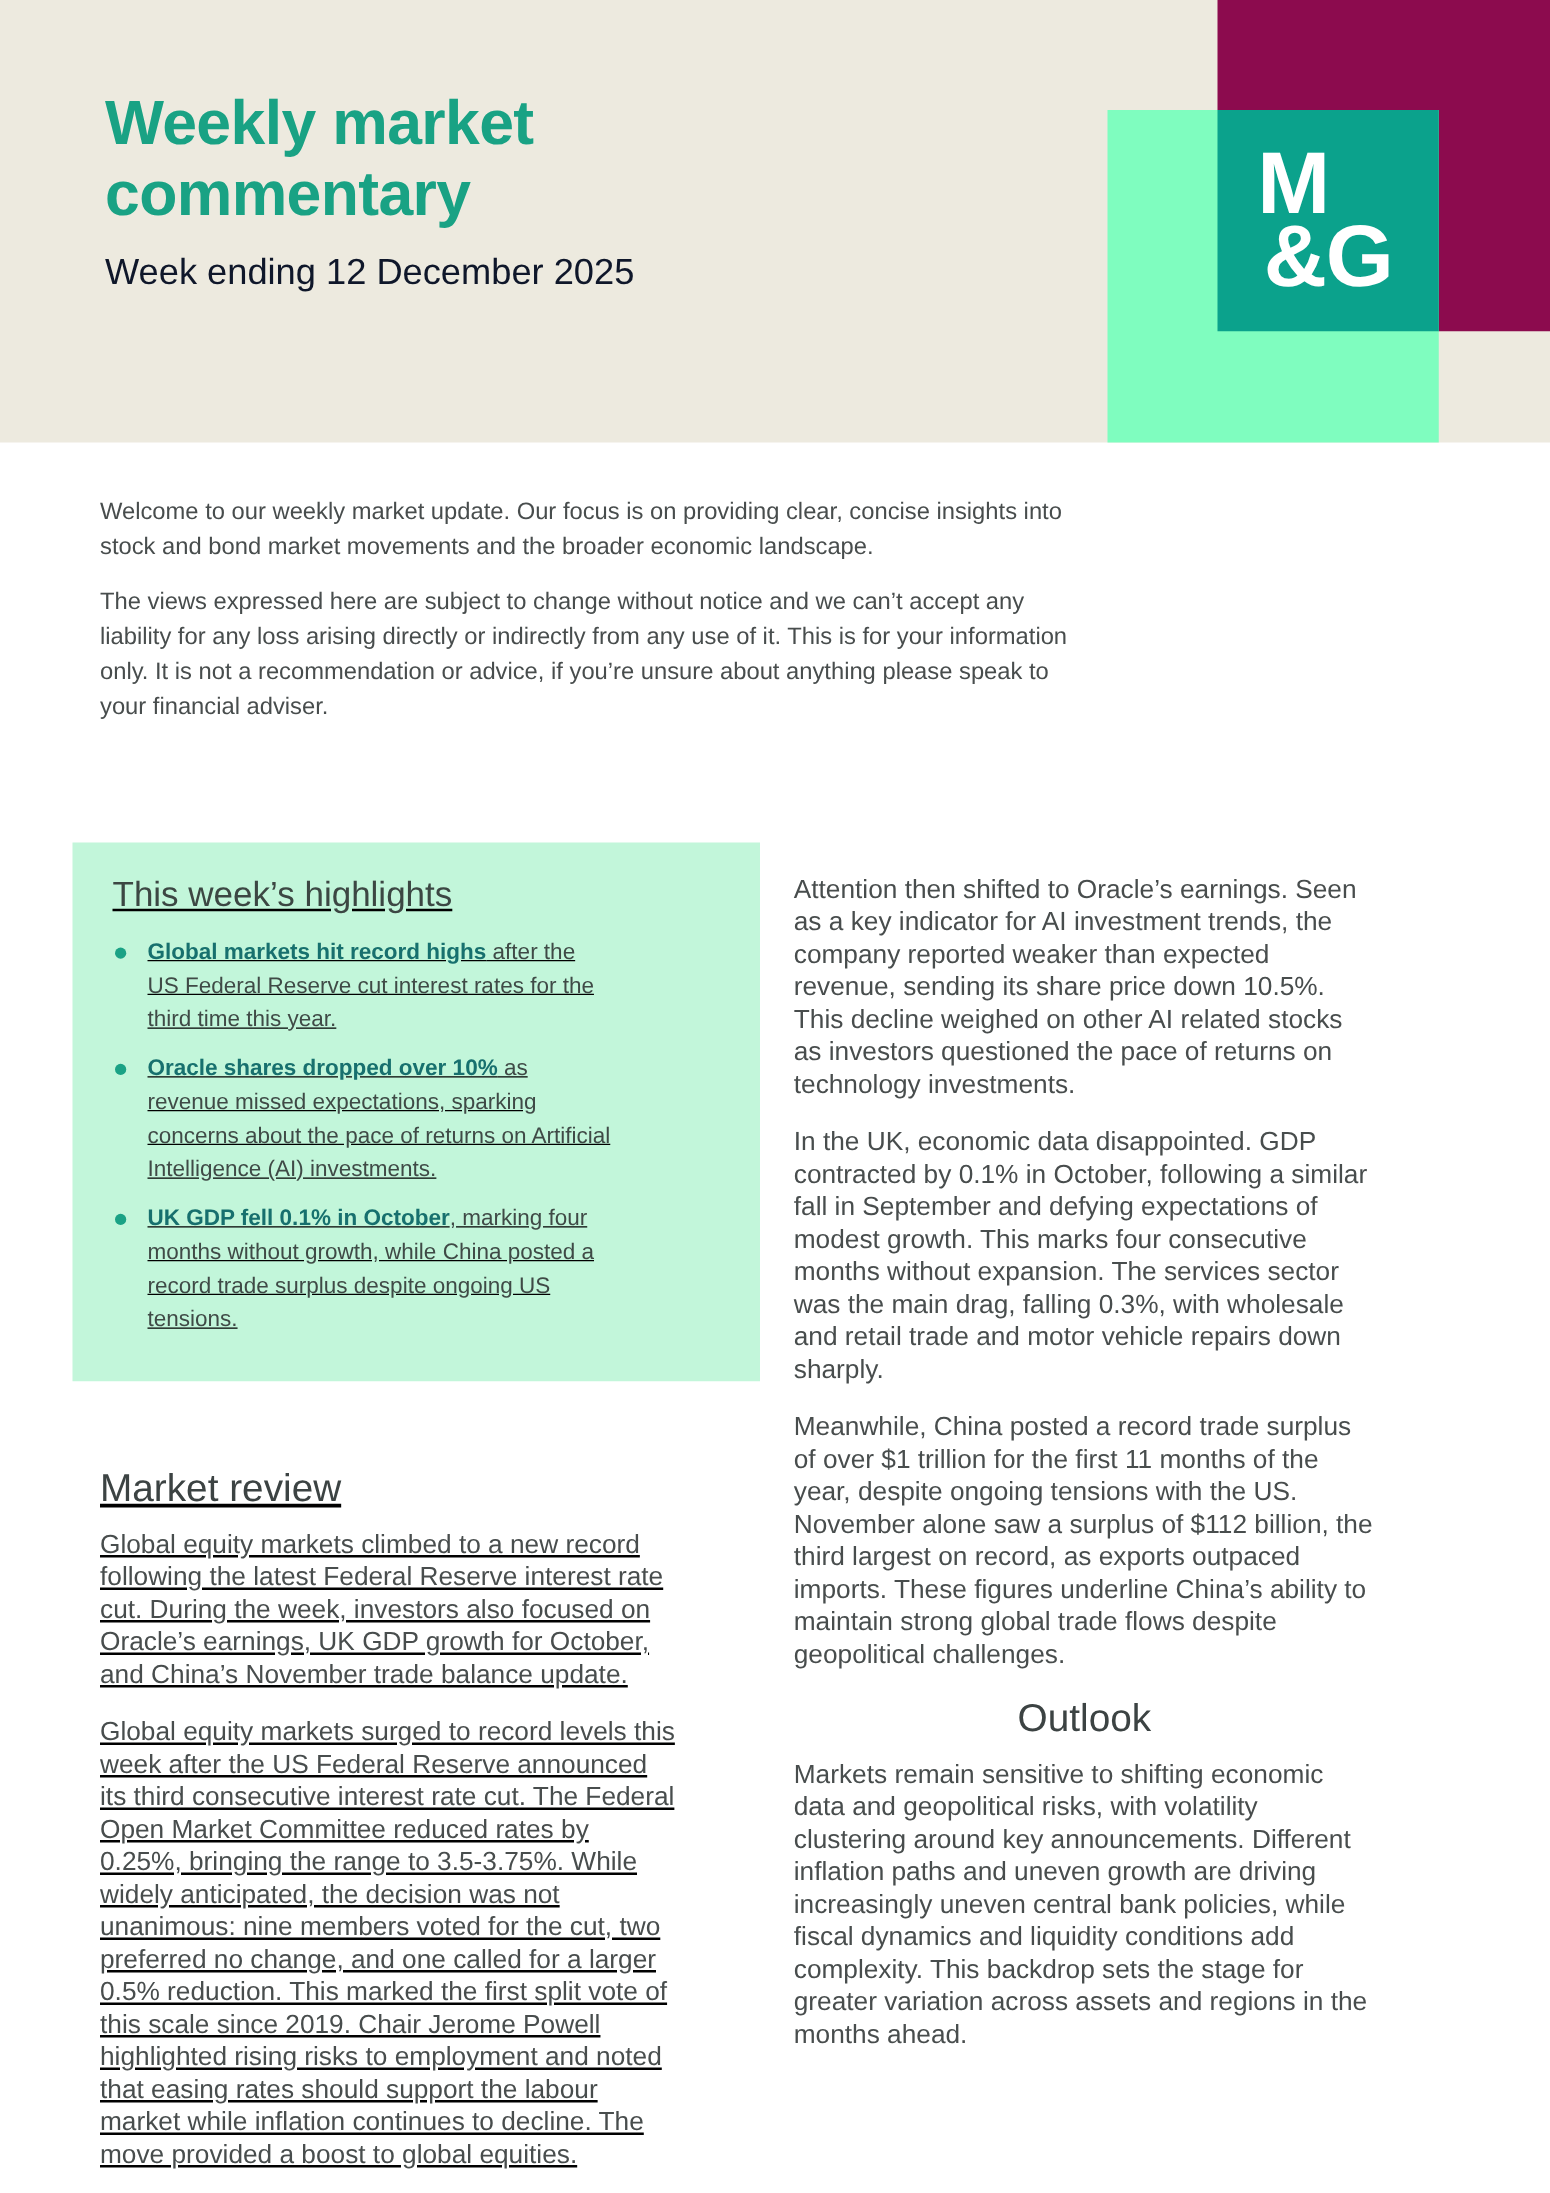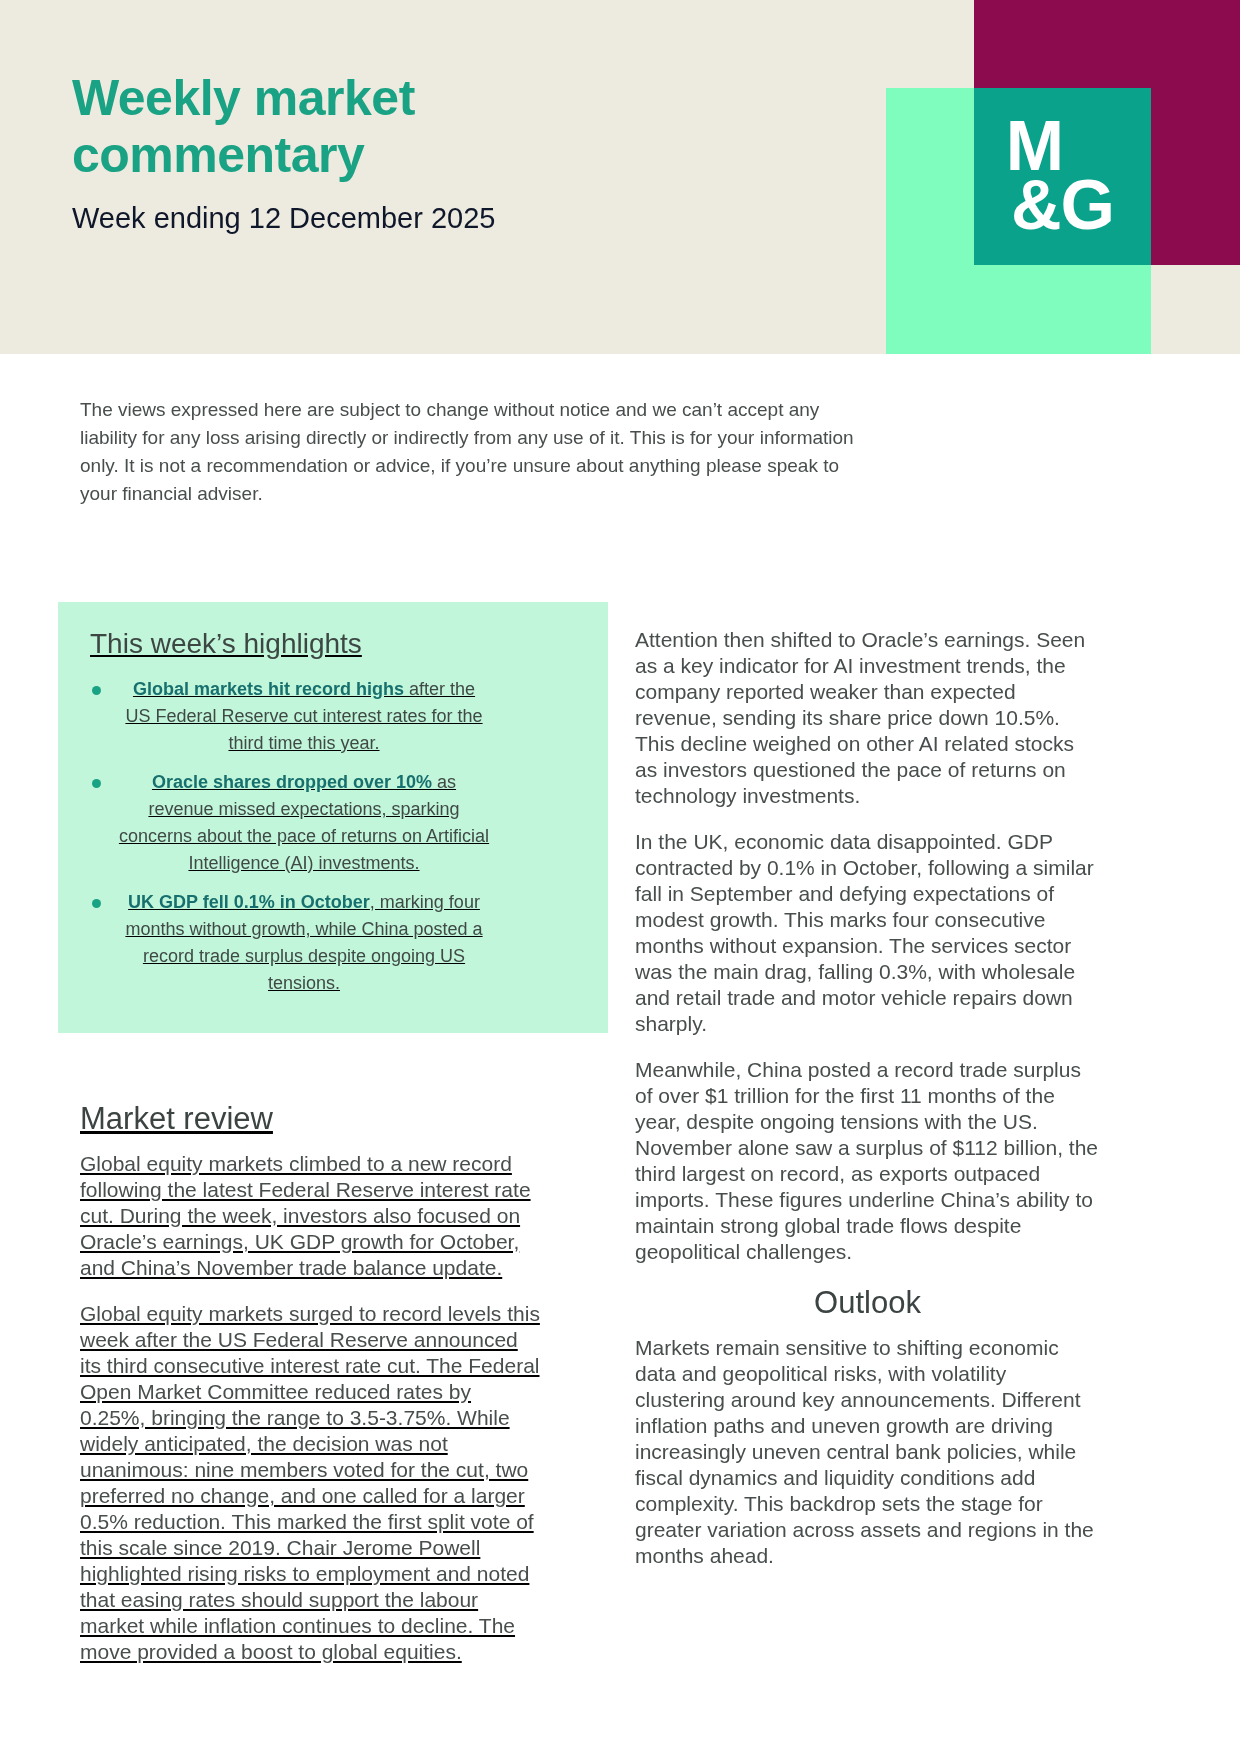--- a/index.html
+++ b/index.html
@@ -4,21 +4,21 @@
 <style>
   html,body { margin:0; padding:0; background:#ffffff; }
   .page {
     position:relative; width:1240px; height:1754px; overflow:hidden;
     background:#ffffff; font-family:"Liberation Sans", sans-serif;
     -webkit-font-smoothing:antialiased;
   }
 
   
   .header { position:relative; height:354px; background:#edeadf; }
-  .masthead { position:absolute; left:72px; top:70px; }
+  .masthead { position:absolute; left:84px; top:70px; }
   .doc-title {
     font-size:50px; line-height:57px; font-weight:bold;
     color:#19a284; letter-spacing:-0.5px; white-space:pre-line;
   }
   .doc-subtitle { margin-top:18px; font-size:29px; color:#0f172a; }
 
   .logo-burgundy { position:absolute; left:974px; top:0;  width:266px; height:265px; background:#8c0b4e; }
   .logo-mint     { position:absolute; left:886px; top:88px; width:265px; height:266px; background:#7ffdbf; }
   .logo-teal     { position:absolute; left:974px; top:88px; width:177px; height:177px; background:#0ba28c;
                    display:flex; flex-direction:column; align-items:center; justify-content:center; }
@@ -30,21 +30,21 @@
   .intro p { margin:0 0 16px; }
 
   
   .columns { display:flex; margin-left:58px; margin-top:94px; }
   .col-left  { flex:none; width:550px;text-decoration:underline; }
   .col-right { flex:none; width:465px; margin-left:27px; padding-top:25px; }
 
   
   .highlights { background:#c2f6da; padding:26px 34px 24px 32px; }
   .highlights-title { margin:0 0 16px; font-size:28px; font-weight:normal; color:#3c4743; }
-  .highlights ul { margin:0; padding:0; list-style:none;text-align:center; }
+  .highlights ul { margin:0; padding:0; list-style:none; }
   .highlights li {
     position:relative; padding-left:28px; margin-bottom:12px;
     width:372px; font-size:18px; line-height:27px; color:#3f4a46;
   }
   .dot {
     position:absolute; left:2px; top:10px; width:9px; height:9px;
     border-radius:50%; background:#1aa285;
   }
   .hl-bold { font-weight:bold; color:#17706e; }
 
@@ -68,20 +68,21 @@
 
     <div class="logo-burgundy"></div>
     <div class="logo-mint"></div>
     <div class="logo-teal">
       <div class="logo-m">M</div>
       <div class="logo-ag">&amp;G</div>
     </div>
   </div>
 
   <div class="intro">
+    <p>Welcome to our weekly market update. Our focus is on providing clear, concise insights into stock and bond market movements and the broader economic landscape.</p>
     <p>The views expressed here are subject to change without notice and we can’t accept any liability for any loss arising directly or indirectly from any use of it. This is for your information only. It is not a recommendation or advice, if you’re unsure about anything please speak to your financial adviser.</p>
   </div>
 
   <div class="columns">
 
     <div class="col-left">
 
       <div class="highlights">
         <h2 class="highlights-title">This week’s highlights</h2>
         <ul>

